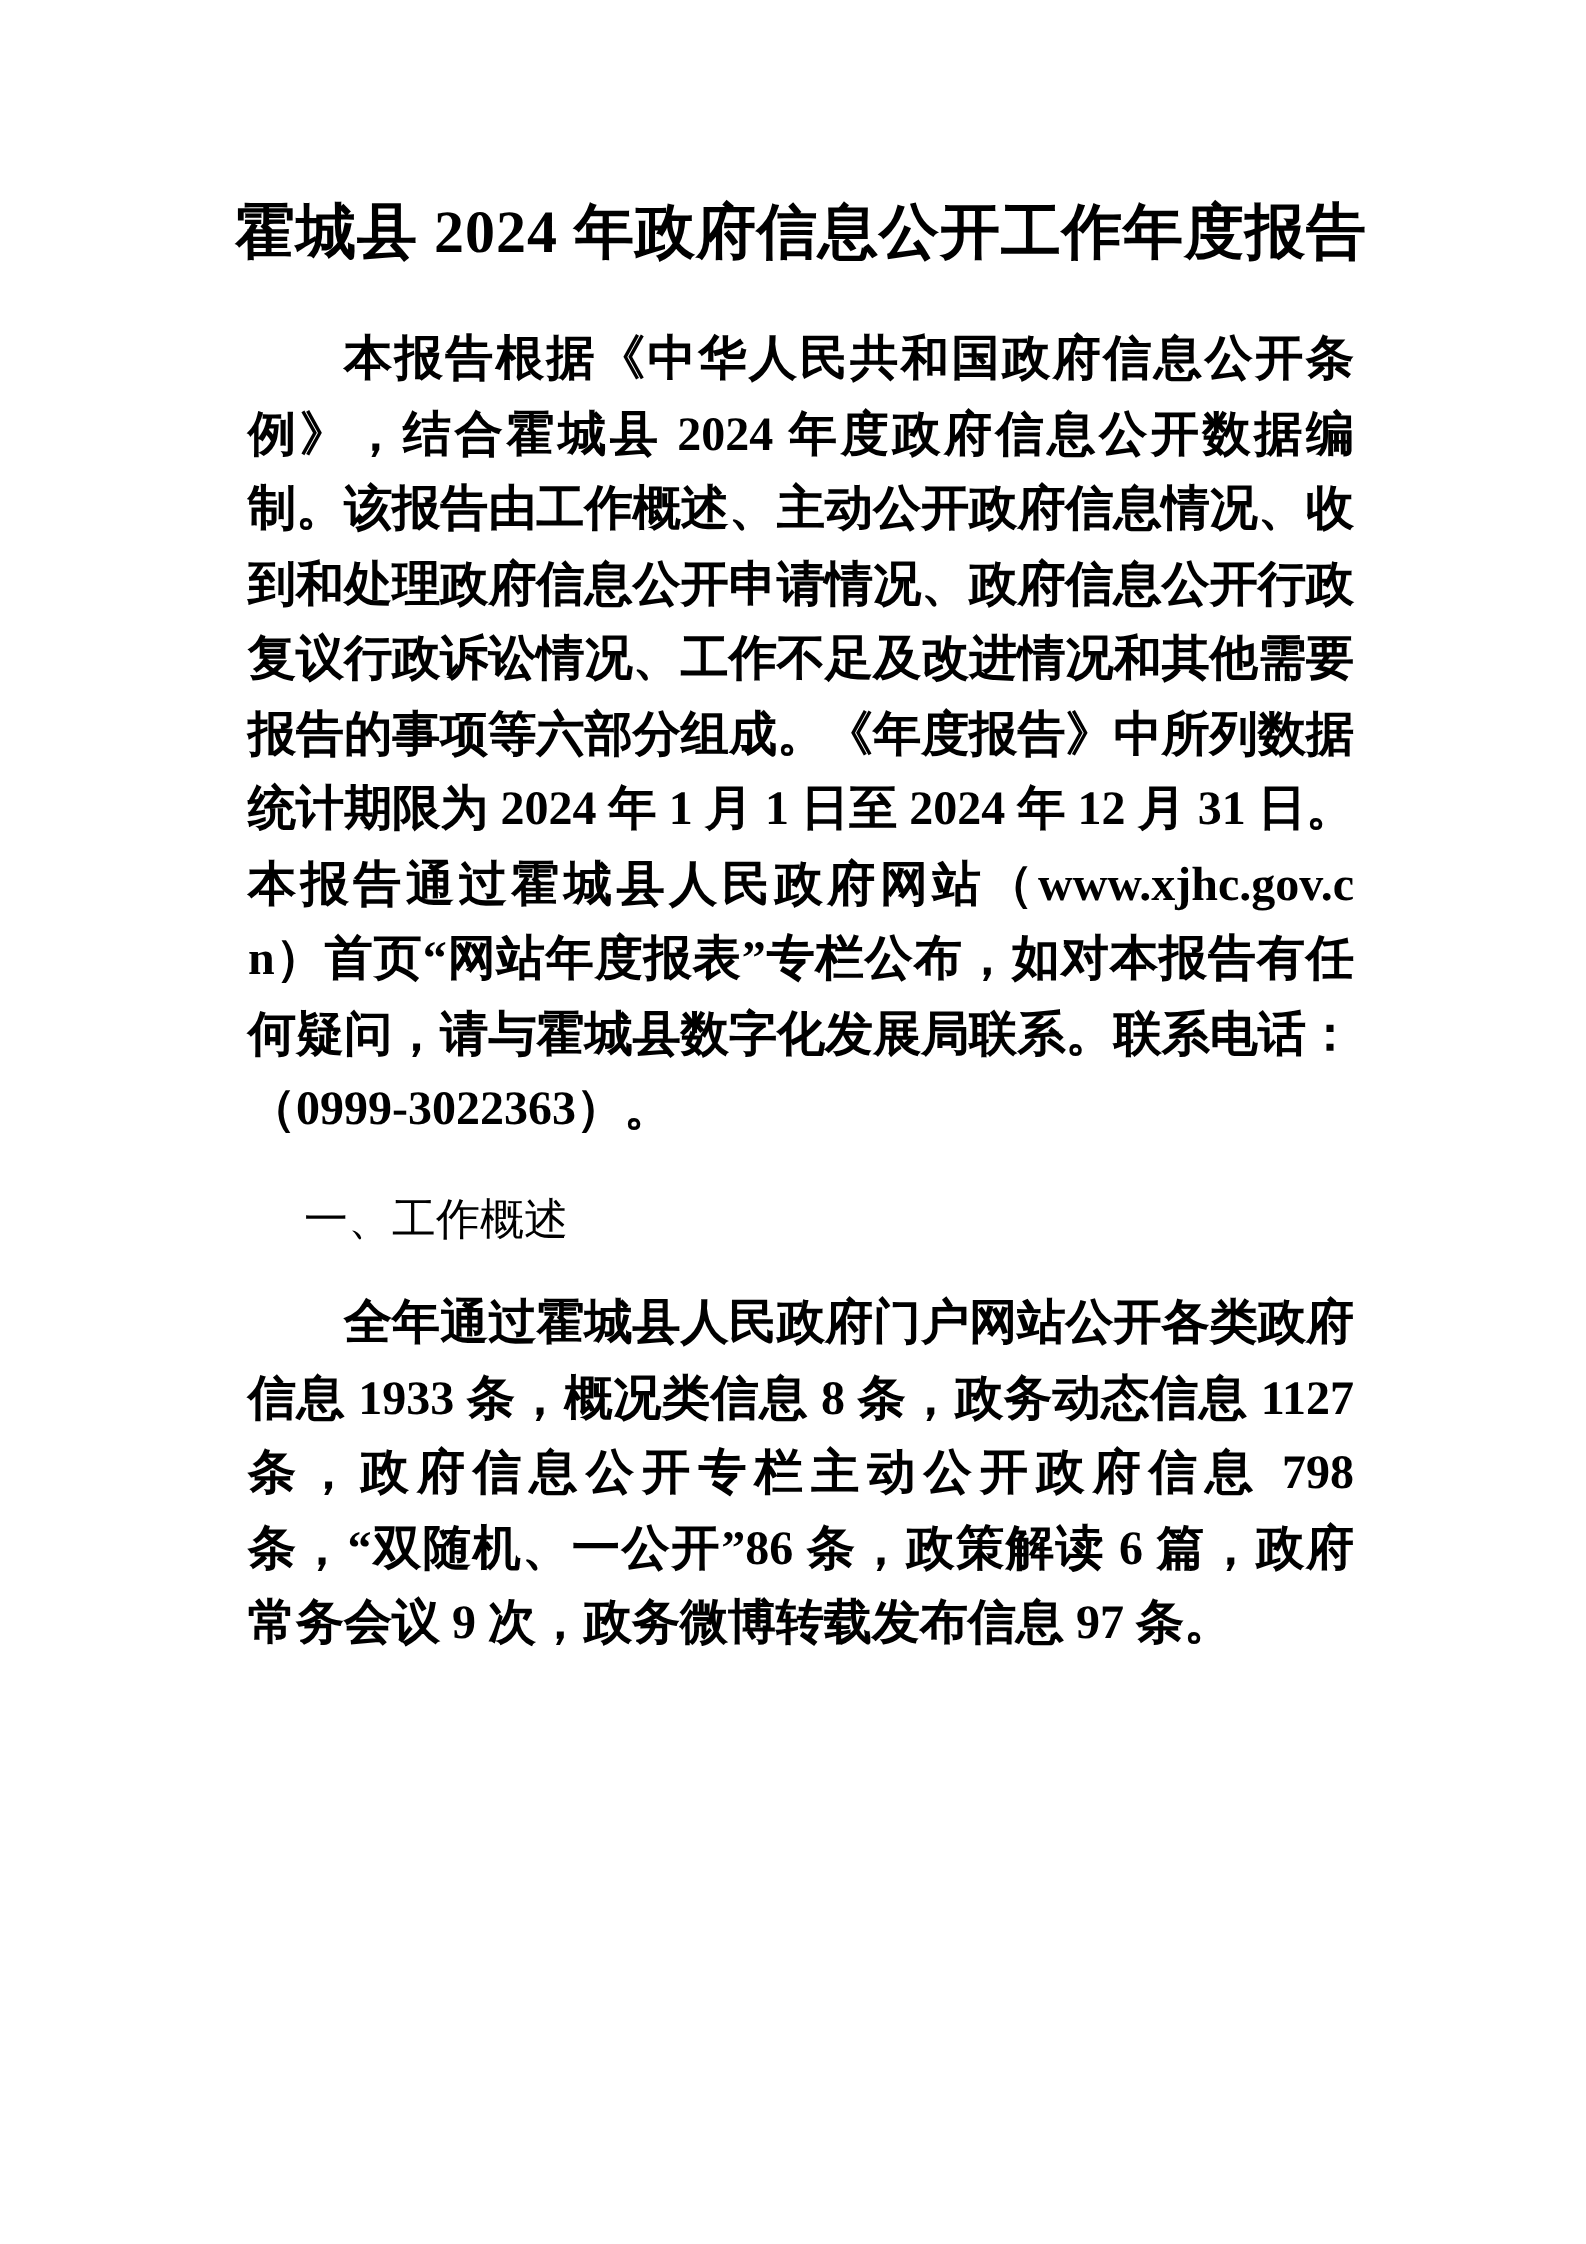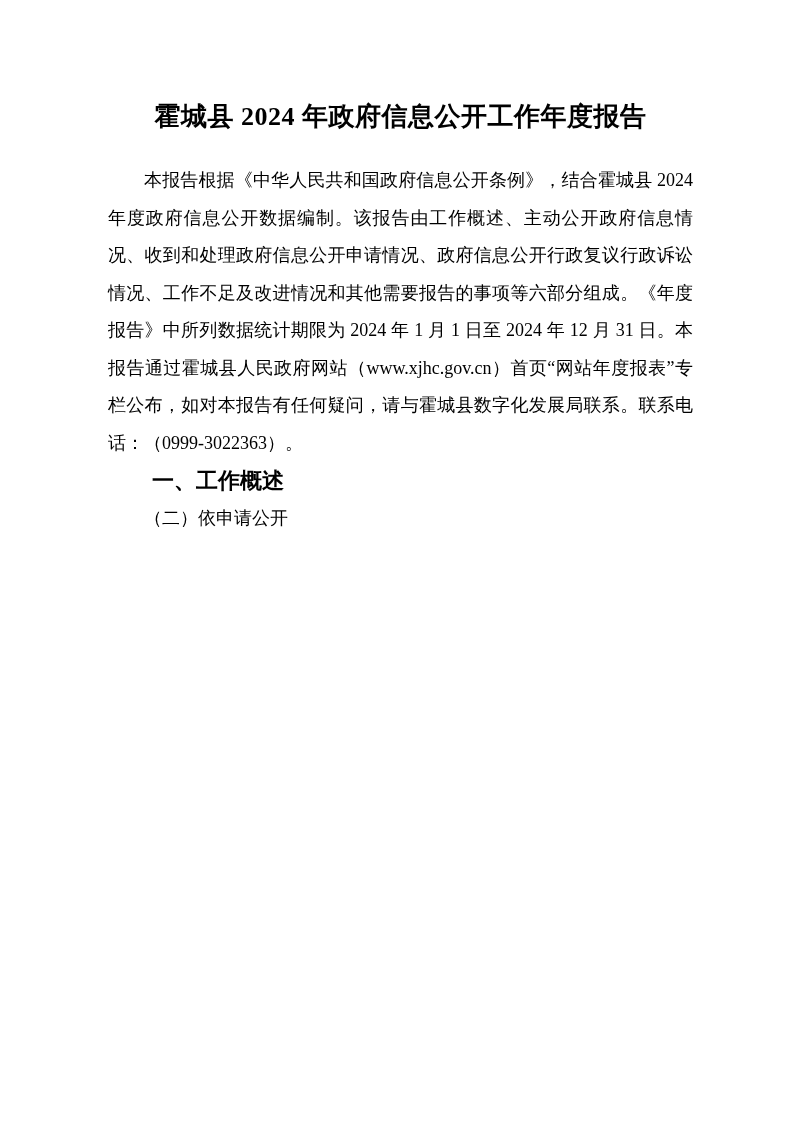--- a/index.html
+++ b/index.html
@@ -14,58 +14,58 @@
     margin: 0 auto;
     background: #ffffff;
     color: #000000;
     box-sizing: border-box;
     padding: 99px 100px 0 108px;
     font-family: "Liberation Serif", "DejaVu Serif", serif;
     overflow: hidden;
   }
   .doc-title {
     margin: 0 0 27px 0;
-    font-size: 26px;
+    font-size: 30px;
     line-height: 36px;
     font-weight: bold;
     text-align: center;
     font-family: "Liberation Serif", "DejaVu Serif", serif;
     letter-spacing: 0.5px;
   }
   .body-text {
-    margin: 0;
-    font-size: 18px;
+    margin: 16px;
+    font-size: 24px;
     line-height: 37.5px;
     text-align: justify;
     text-indent: 2em;
-    font-weight: normal;
+    font-weight: bold;
     word-break: break-all;
   }
   .section-heading {
     margin: 0;
     font-size: 22px;
     line-height: 37.5px;
-    font-weight: bold;
+    font-weight: normal;
     text-indent: 2em;
     font-family: "Liberation Sans", "DejaVu Sans", sans-serif;
   }
   .continued {
     text-align-last: justify;
   }
 </style>
 </head>
 <body>
 
 <div class="page">
 
   <h1 class="doc-title">霍城县 2024 年政府信息公开工作年度报告</h1>
 
   <p class="body-text">本报告根据《中华人民共和国政府信息公开条例》，结合霍城县 2024 年度政府信息公开数据编制。该报告由工作概述、主动公开政府信息情况、收到和处理政府信息公开申请情况、政府信息公开行政复议行政诉讼情况、工作不足及改进情况和其他需要报告的事项等六部分组成。《年度报告》中所列数据统计期限为 2024 年 1 月 1 日至 2024 年 12 月 31 日。本报告通过霍城县人民政府网站（www.xjhc.gov.cn）首页“网站年度报表”专栏公布，如对本报告有任何疑问，请与霍城县数字化发展局联系。联系电话：（0999-3022363）。</p>
 
   <h2 class="section-heading">一、工作概述</h2>
 
 
 
+  <p class="body-text">全年通过霍城县人民政府门户网站公开各类政府信息 1933 条，概况类信息 8 条，政务动态信息 1127 条，政府信息公开专栏主动公开政府信息 798 条，“双随机、一公开”86 条，政策解读 6 篇，政府常务会议 9 次，政务微博转载发布信息 97 条。</p>
 
-  <p class="body-text">（二）依申请公开</p>
 
 
 </div>
 
 </body></html>

